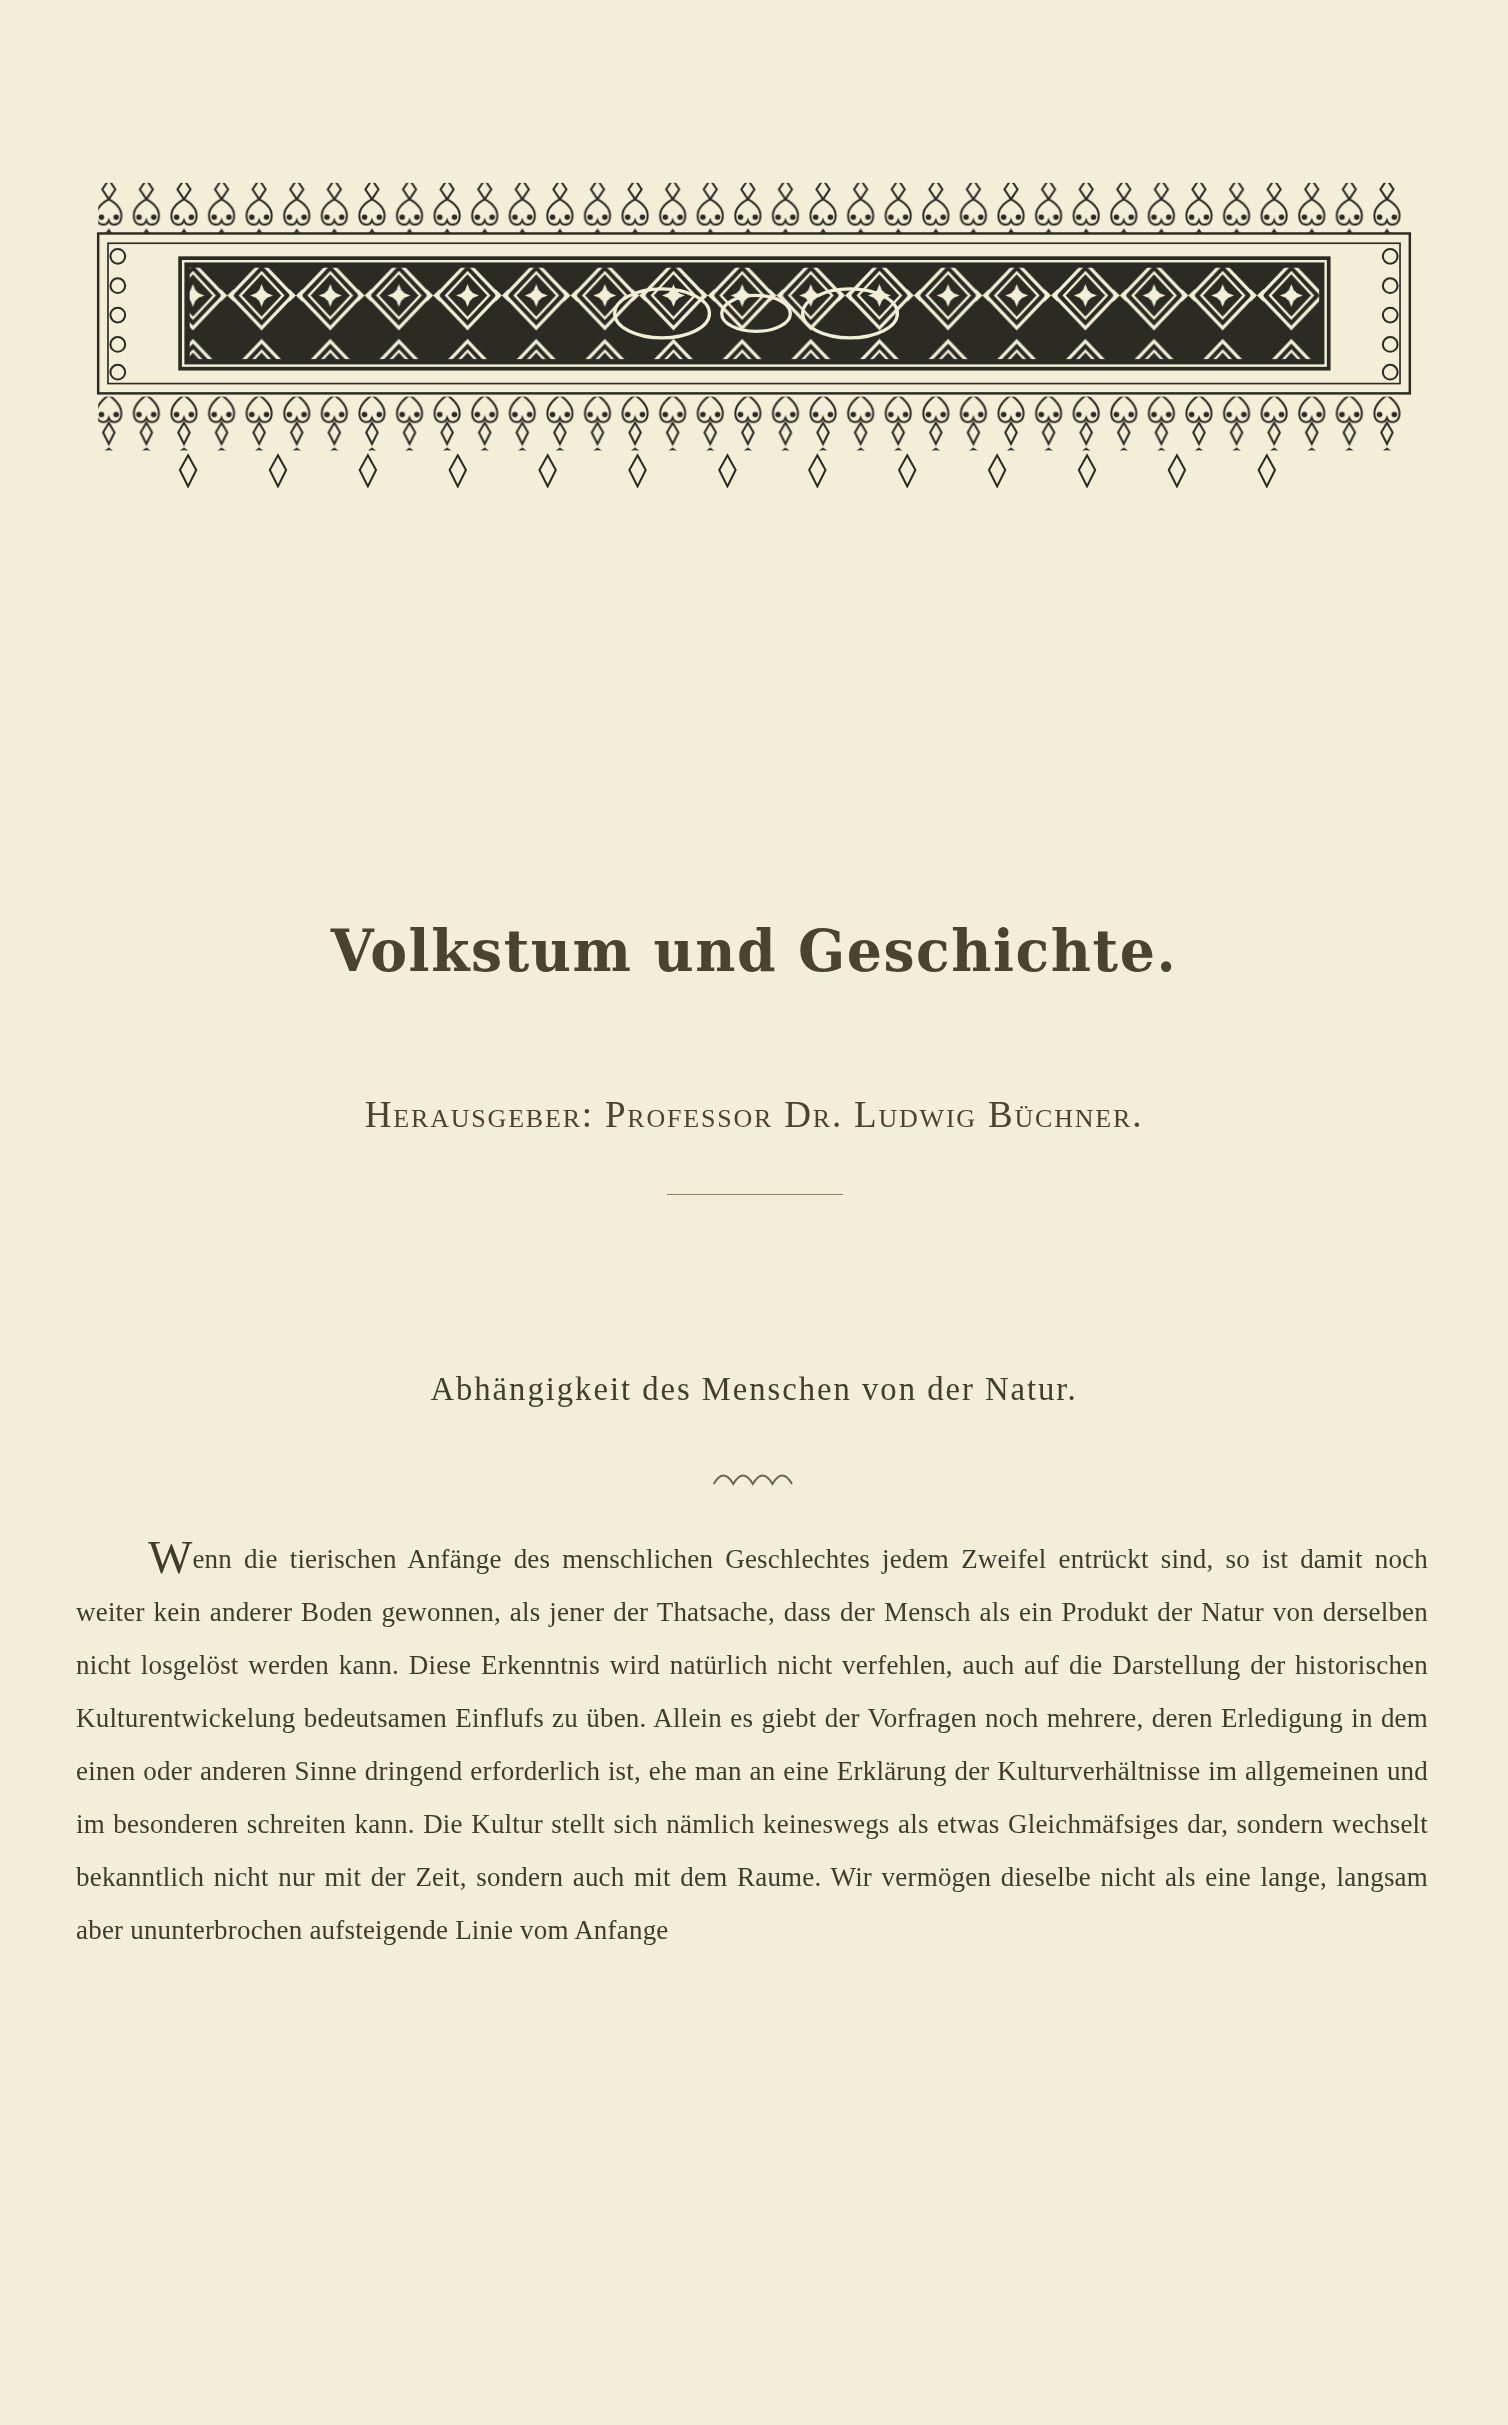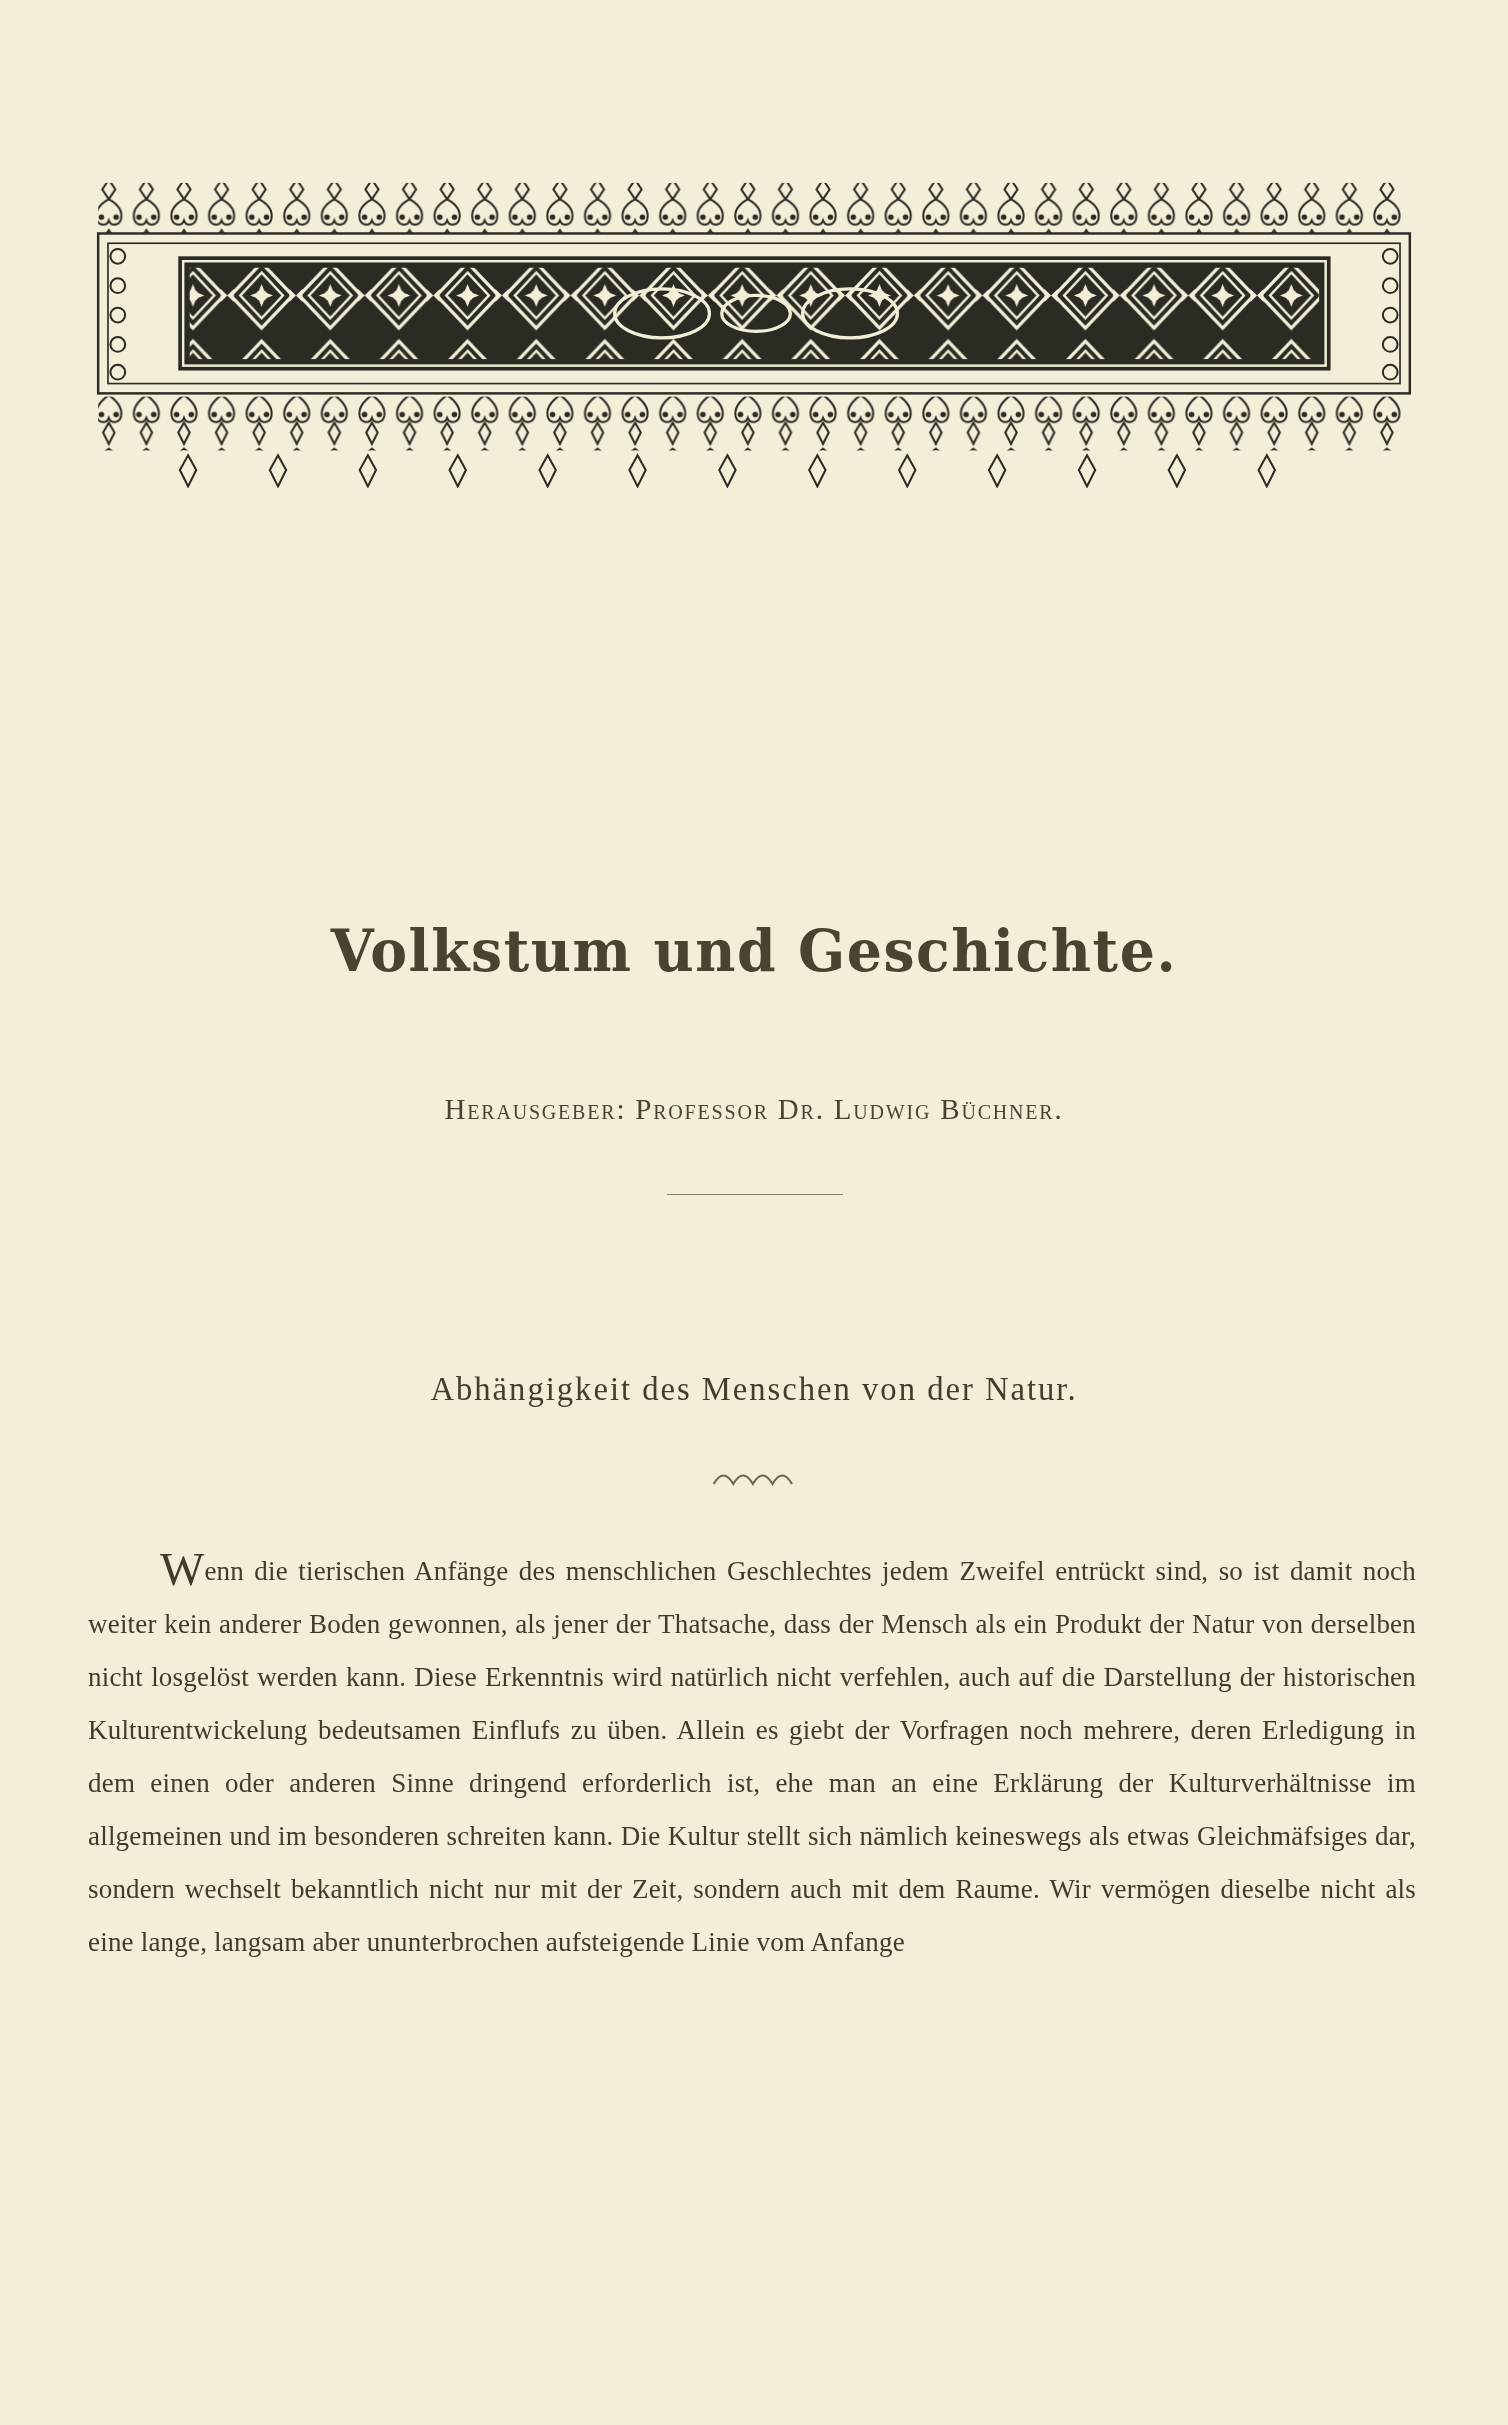--- a/index.html
+++ b/index.html
@@ -53,21 +53,21 @@
     font-size: 57px;
   }
 
   .editor-line {
     position: absolute;
     left: 0;
     right: 0;
     top: 1093px;
     text-align: center;
     font-family: "Liberation Serif", serif;
-    font-size: 29px;
+    font-size: 37px;
     letter-spacing: 1.8px;
     color: #4a4330;
     font-variant: small-caps;
   }
 
   .rule-short {
     position: absolute;
     left: 50%;
     top: 1194px;
     width: 176px;
@@ -105,21 +105,21 @@
     top: 1529px;
     width: 1360px;
     font-family: "Liberation Serif", serif;
     font-size: 27px;
     line-height: 53px;
     color: #413b2c;
     text-align: justify;
     letter-spacing: 0.2px;
   }
   .body-text p {
-    margin: 16px;
+    margin: 4px;
     text-indent: 0;
   }
   .dropcap {
     font-size: 47px;
     line-height: 1;
     vertical-align: -4.9px;
     margin-left: 72px;
     letter-spacing: 0;
   }
 </style>

